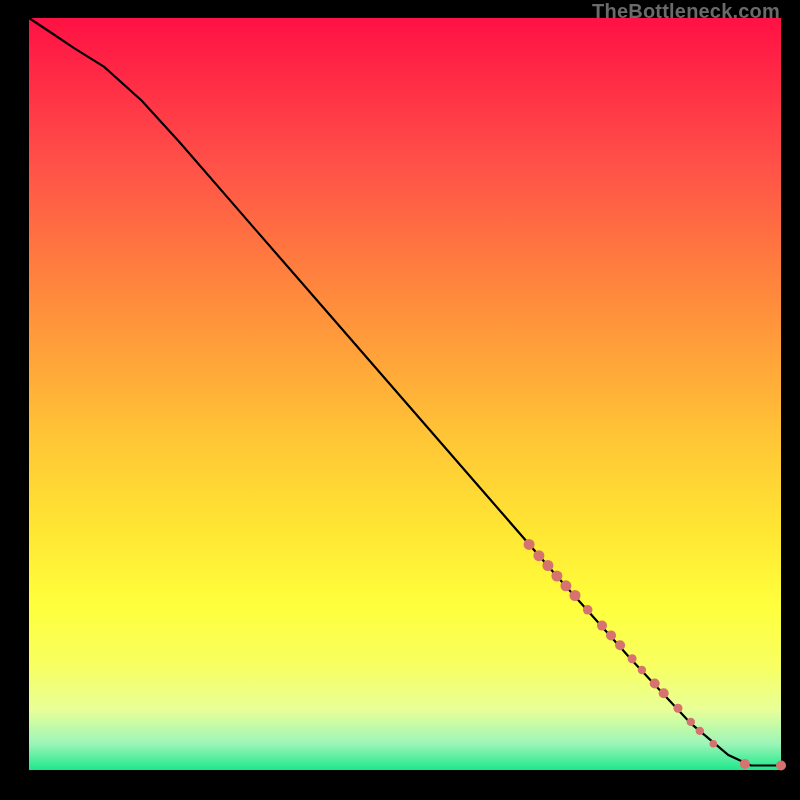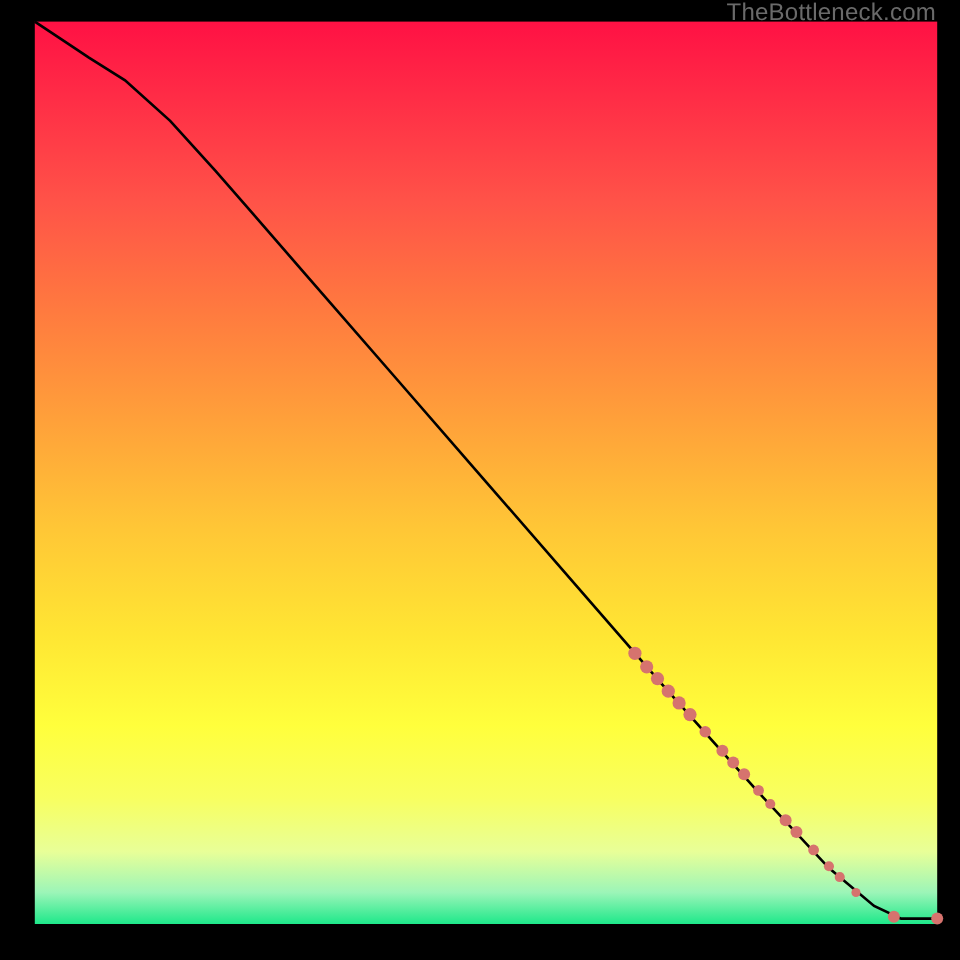--- a/index.html
+++ b/index.html
@@ -31,21 +31,21 @@
       #9cf5b8 96.5%,
       #1ee88a 100%
     );
   }
   .watermark {
     position: absolute;
     top: 0px;
     right: 20px;
     color: #6a6a6a;
     font-size: 20px;
-    font-weight: 400;
+    font-weight: 700;
     letter-spacing: 0.2px;
     text-align: right;
   }
   svg.curve {
     position: absolute;
     left: 29px;
     top: 18px;
     width: 752px;
     height: 752px;
     overflow: visible;

